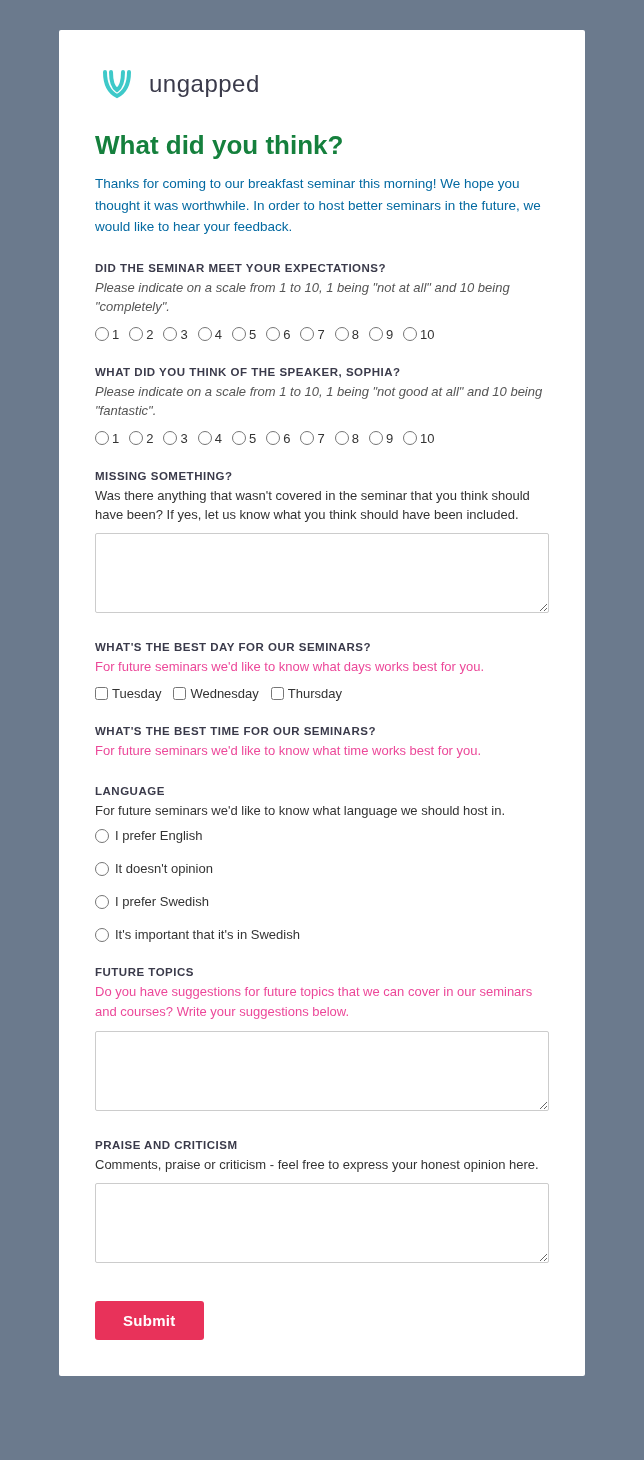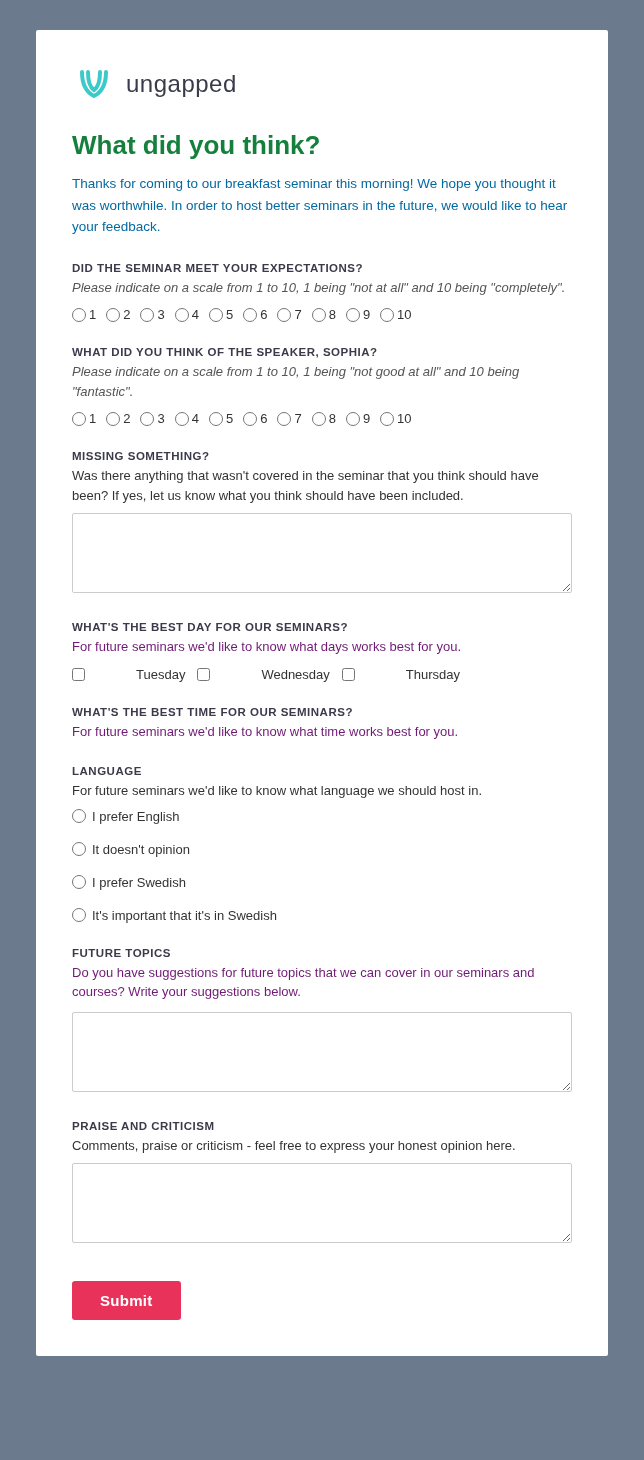--- a/index.html
+++ b/index.html
@@ -7,21 +7,21 @@
       background: #6b7a8d;
       font-family: Arial, Helvetica, sans-serif;
       min-height: 1460px;
       display: flex;
       justify-content: center;
       align-items: flex-start;
       padding: 20px;
     }
     .card {
       background: #fff;
-      width: 572px;
+      width: 526px;
       padding: 32px 36px 36px 36px;
       border-radius: 2px;
       margin-top: 10px;
     }
     .logo-area {
       display: flex;
       align-items: center;
       margin-bottom: 24px;
     }
     .logo-icon {
@@ -61,21 +61,21 @@
     }
     .section-desc {
       font-size: 13px;
       color: #555;
       font-style: italic;
       margin-bottom: 10px;
       line-height: 1.5;
     }
     .section-desc-blue {
       font-size: 13px;
-      color: #701a75;
+      color: #ec4899;
       margin-bottom: 10px;
       line-height: 1.5;
     }
     .radio-row {
       display: flex;
       flex-wrap: wrap;
       gap: 4px 4px;
       align-items: center;
       margin-top: 6px;
     }
@@ -93,21 +93,20 @@
       width: 14px;
       height: 14px;
     }
     .checkbox-item {
       display: flex;
       align-items: center;
       margin-right: 10px;
       font-size: 13px;
       color: #333;
       cursor: pointer;
-      gap: 47px;
     }
     .checkbox-item input[type="checkbox"] {
       margin-right: 4px;
       accent-color: #4a90a4;
       width: 13px;
       height: 13px;
     }
     .checkbox-row {
       display: flex;
       flex-wrap: wrap;

